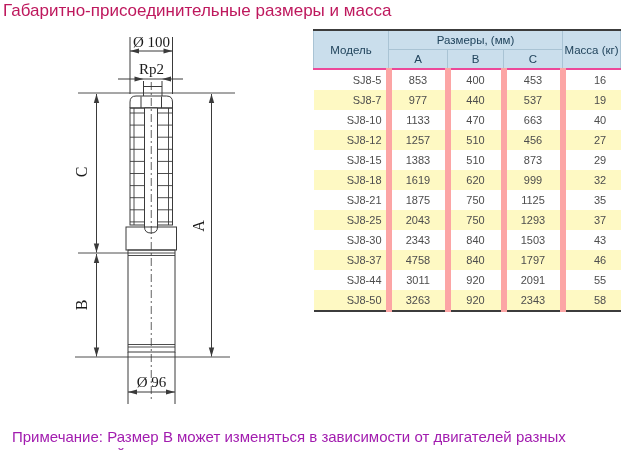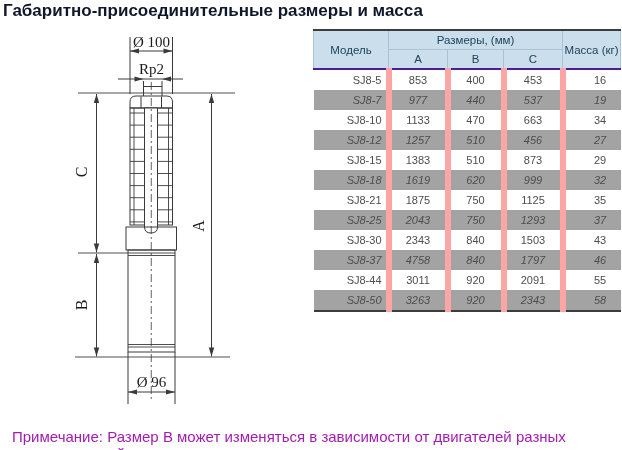--- a/index.html
+++ b/index.html
@@ -2,21 +2,21 @@
 <html><head>
 <meta charset="utf-8">
 <style>
   html,body{margin:0;padding:0;}
   body{
     width:622px;height:450px;position:relative;overflow:hidden;
     background:#ffffff;font-family:"Liberation Sans",sans-serif;
   }
   .page-title{
     position:absolute;left:3px;top:1px;
-    font-size:17px;font-weight:bold;color:#0f172a;letter-spacing:0;
+    font-size:17px;font-weight:normal;color:#be185d;letter-spacing:0;
   }
   .note{
     position:absolute;left:12px;top:428px;width:616px;
     font-size:15px;color:#a21caf;
   }
   
   .spec-table-wrap{position:absolute;left:313px;top:29px;width:307px;}
   table.spec{
     border-collapse:collapse;table-layout:fixed;width:307px;
     font-size:11px;color:#4d4d4d;
@@ -24,28 +24,28 @@
   }
   table.spec col.c-model{width:75px;}
   table.spec col.c-a{width:59px;}
   table.spec col.c-b{width:56px;}
   table.spec col.c-c{width:59px;}
   table.spec col.c-mass{width:58px;}
   table.spec thead th{
     background:#cadeec;color:#21445c;font-weight:normal;font-size:11.5px;
     border:1px solid #a9c3d4;height:18px;padding:0;text-align:center;vertical-align:middle;
   }
-  table.spec thead{border-bottom:2px solid #4c1d95;margin-top:36px;}
+  table.spec thead{border-bottom:2px solid #ec4899;margin-top:36px;}
   table.spec td{
     height:20px;padding:0 4px;text-align:center;vertical-align:middle;
     border-left:6px solid #fca5a5;border-right:1px solid #c9cdd0;
   }
   table.spec td:first-child{text-align:right;padding-left:9px;border-left:none;}
   table.spec td:last-child{border-right:none;padding-left:18px;}
-  table.spec tr.alt td{background:#a3a3a3;font-style:italic;}
+  table.spec tr.alt td{background:#fef9c3;}
   
   svg.diagram{position:absolute;left:0;top:0;}
   svg.diagram line,svg.diagram path,svg.diagram rect{stroke:#3a3a3a;stroke-width:1;fill:none;}
   svg.diagram .thin{stroke-width:0.9;}
   svg.diagram polygon{fill:#3a3a3a;stroke:none;}
   svg.diagram text{
     font-family:"Liberation Serif",serif;font-size:15px;fill:#1a1a1a;stroke:none;
   }
   svg.diagram text.dimletter{font-size:16px;}
   svg.diagram .whitefill{fill:#ffffff;}
@@ -183,21 +183,21 @@
           <td>977</td>
           <td>440</td>
           <td>537</td>
           <td>19</td>
         </tr>
         <tr>
           <td>SJ8-10</td>
           <td>1133</td>
           <td>470</td>
           <td>663</td>
-          <td>34</td>
+          <td>40</td>
         </tr>
         <tr class="alt">
           <td>SJ8-12</td>
           <td>1257</td>
           <td>510</td>
           <td>456</td>
           <td>27</td>
         </tr>
         <tr>
           <td>SJ8-15</td>

